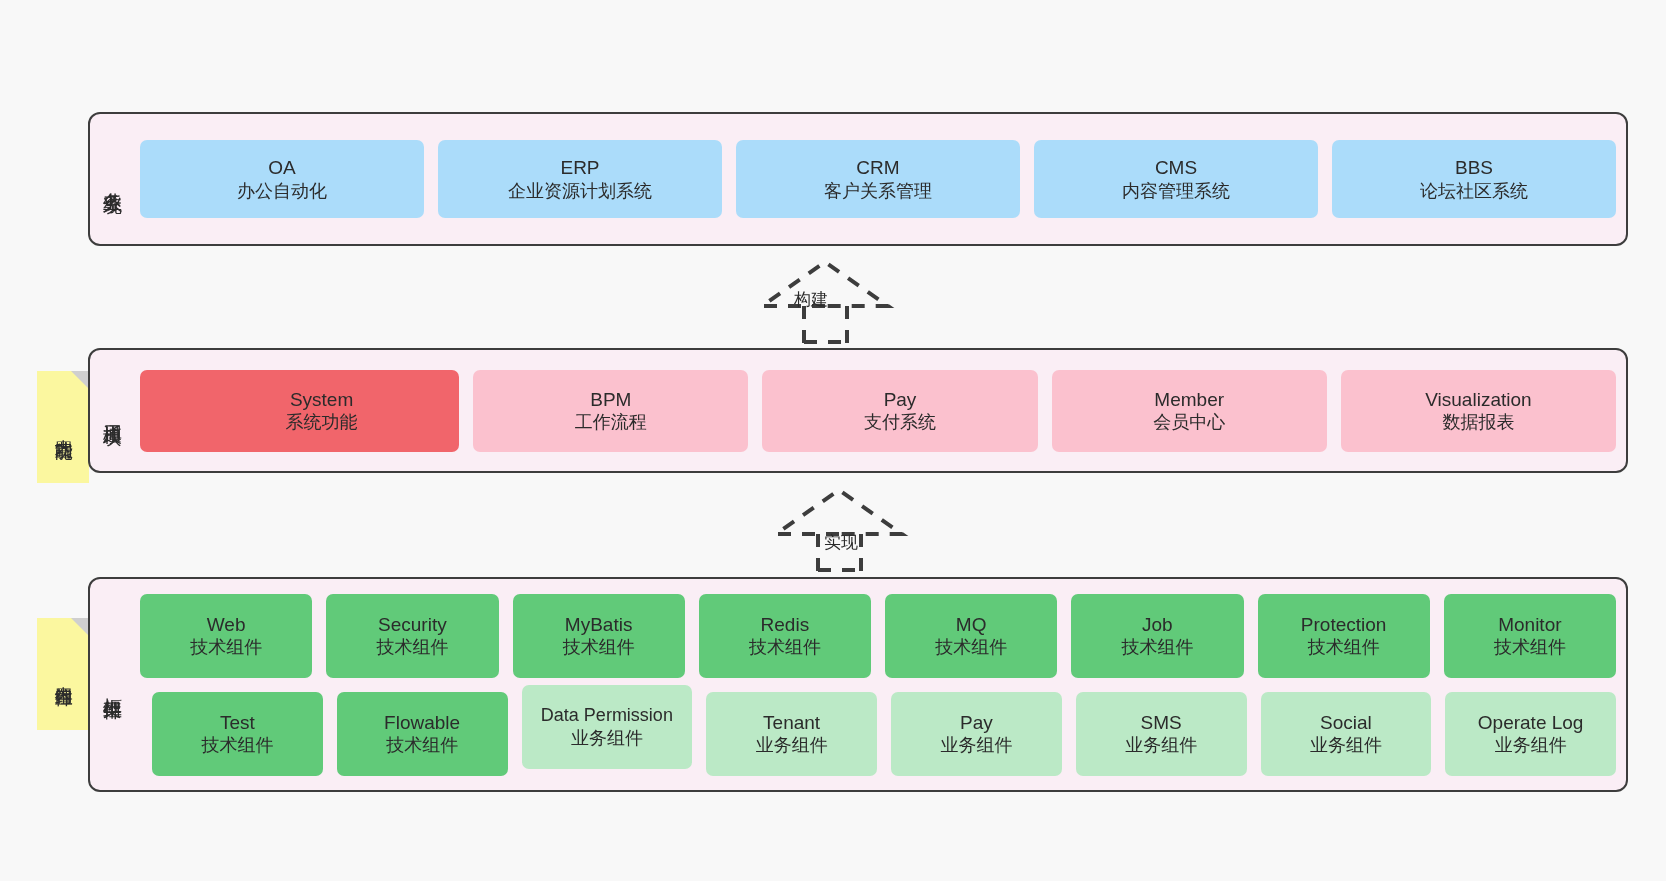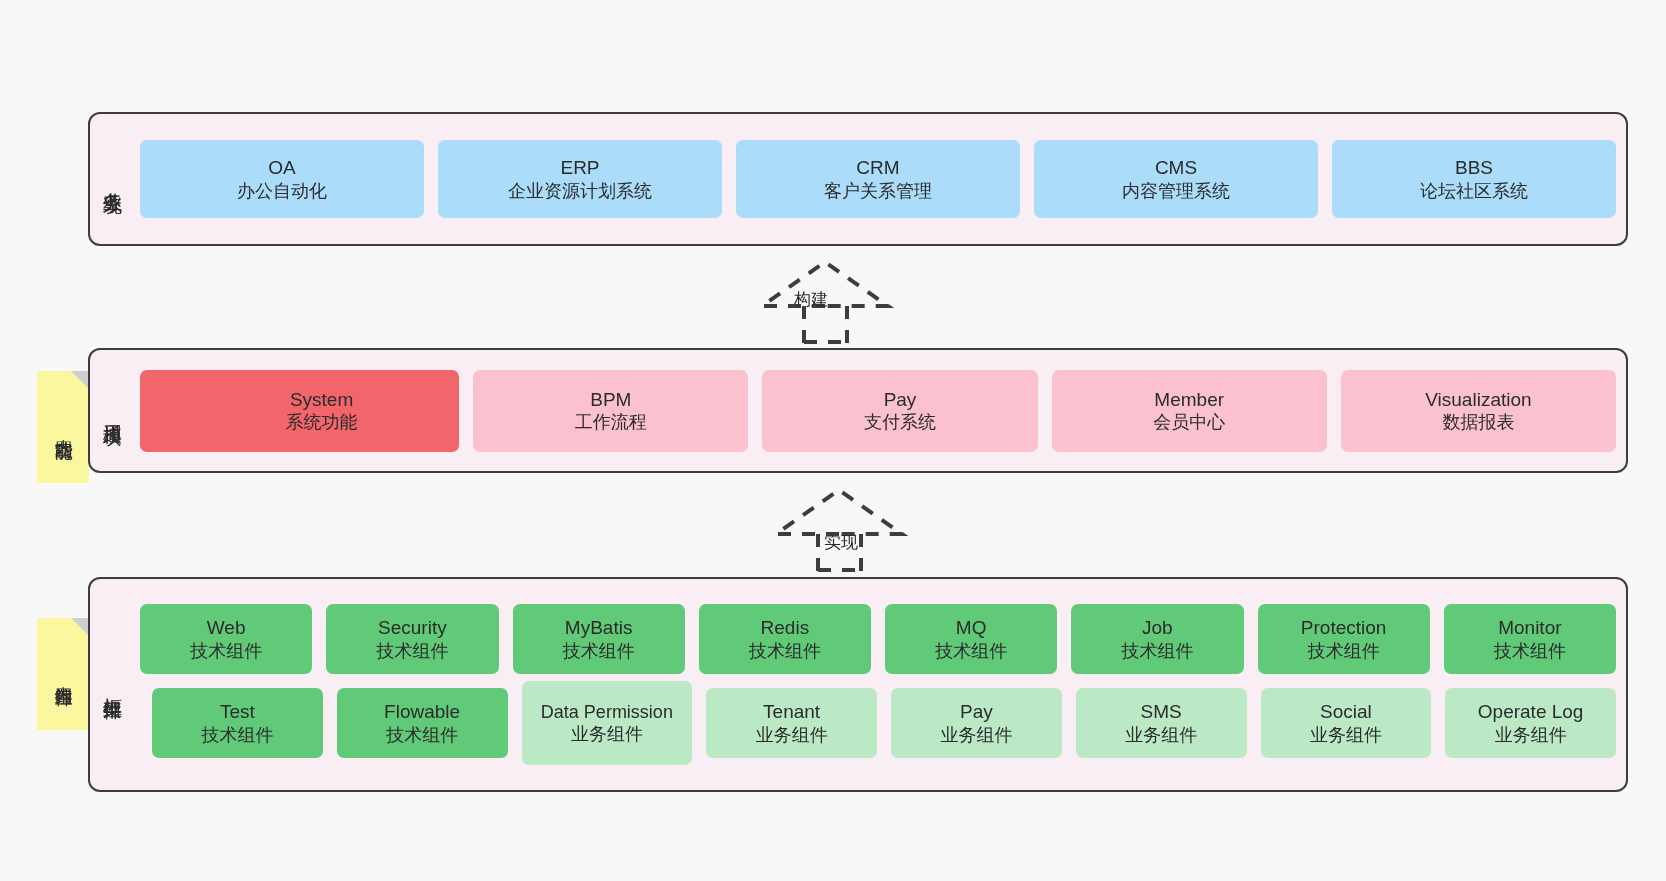--- a/index.html
+++ b/index.html
@@ -69,21 +69,21 @@
     padding:6px 4px;
     color:#2b2b2b;
     line-height:1.24;
   }
   .box .en{font-size:19px;}
   .box .cn{font-size:18px;}
   .box.three .en{font-size:18px;}
 
   .h-top   {height:78px;}
   .h-mid   {height:82px;}
-  .h-bot   {height:70px;}
+  .h-bot   {height:84px;}
 
   .c-blue      {background:#abdcfa;}
   .c-red       {background:#f1656b;padding-left:48px;}
   .c-pinklight {background:#fbc1ce;}
   .c-green     {background:#61ca79;}
   .c-greenlight{background:#bbe9c6;}
 
   
   .note{
     position:absolute;

